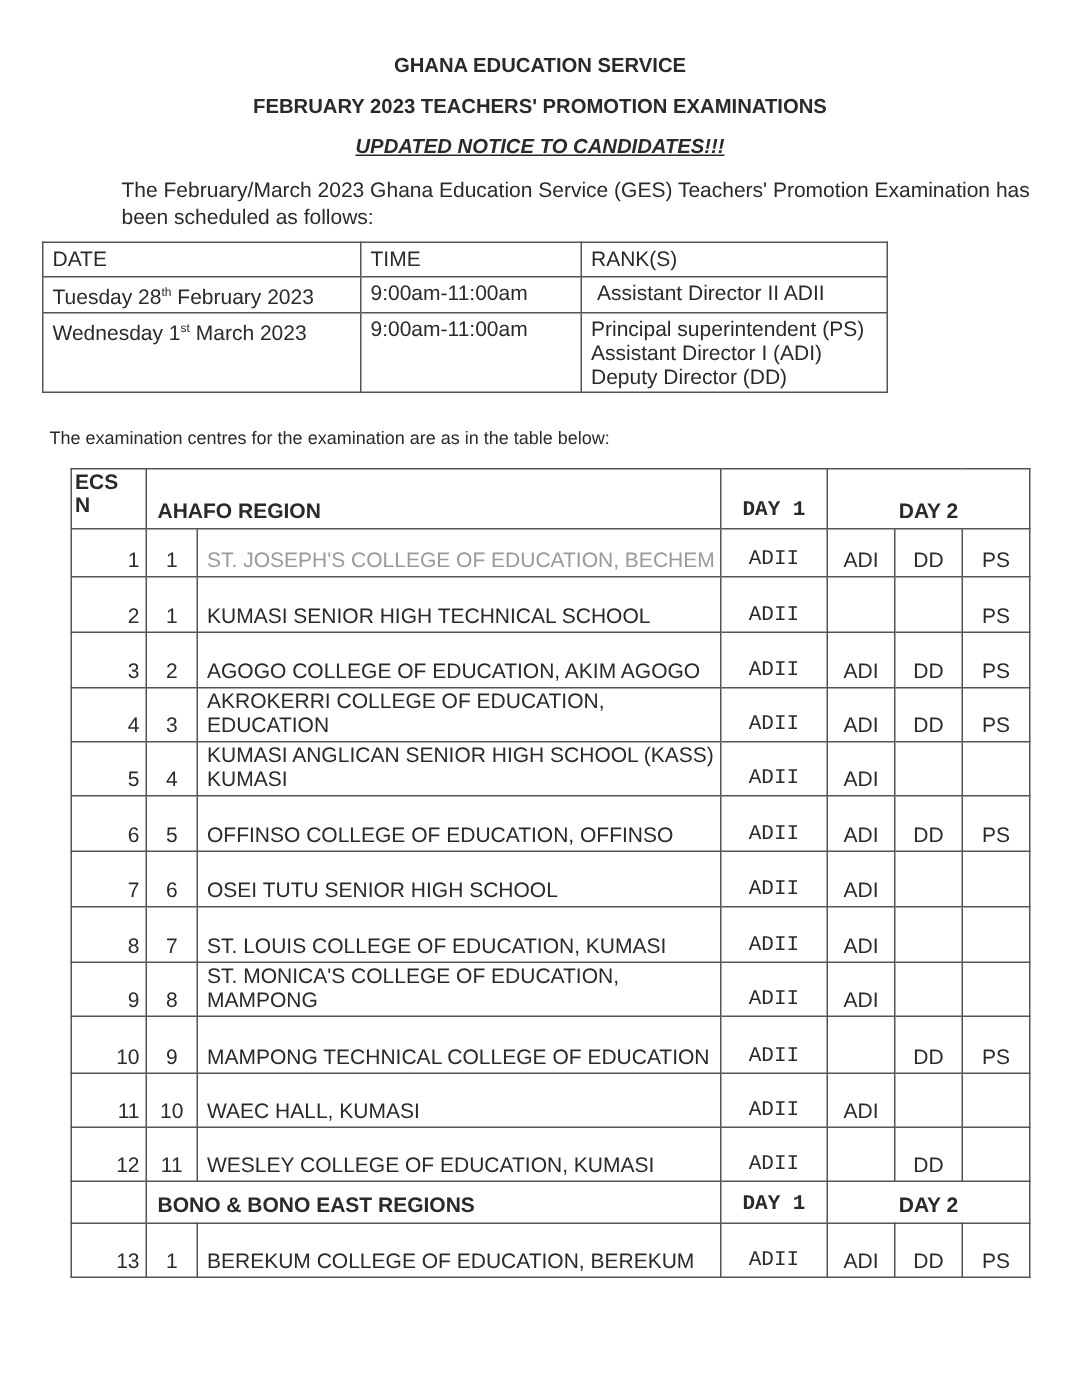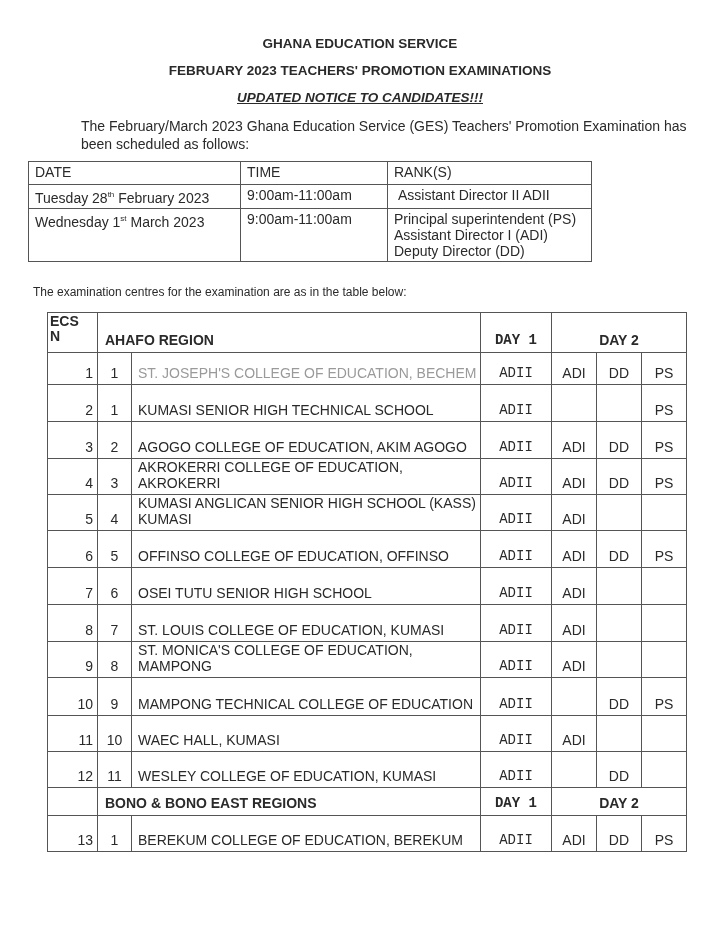--- a/index.html
+++ b/index.html
@@ -125,21 +125,21 @@
     <td class="day1">ADII</td>
     <td class="rk">ADI</td>
     <td class="rk">DD</td>
     <td class="rk2">PS</td>
   </tr>
   <tr style="height:36px">
     <td class="ecs">4</td>
     <td class="num">3</td>
     <td class="name">
           <div>AKROKERRI COLLEGE OF EDUCATION,</div>
-          <div>AKROKERRI</div>
+          <div>EDUCATION</div>
         </td>
     <td class="day1">ADII</td>
     <td class="rk">ADI</td>
     <td class="rk">DD</td>
     <td class="rk2">PS</td>
   </tr>
   <tr style="height:36px">
     <td class="ecs">5</td>
     <td class="num">4</td>
     <td class="name">

